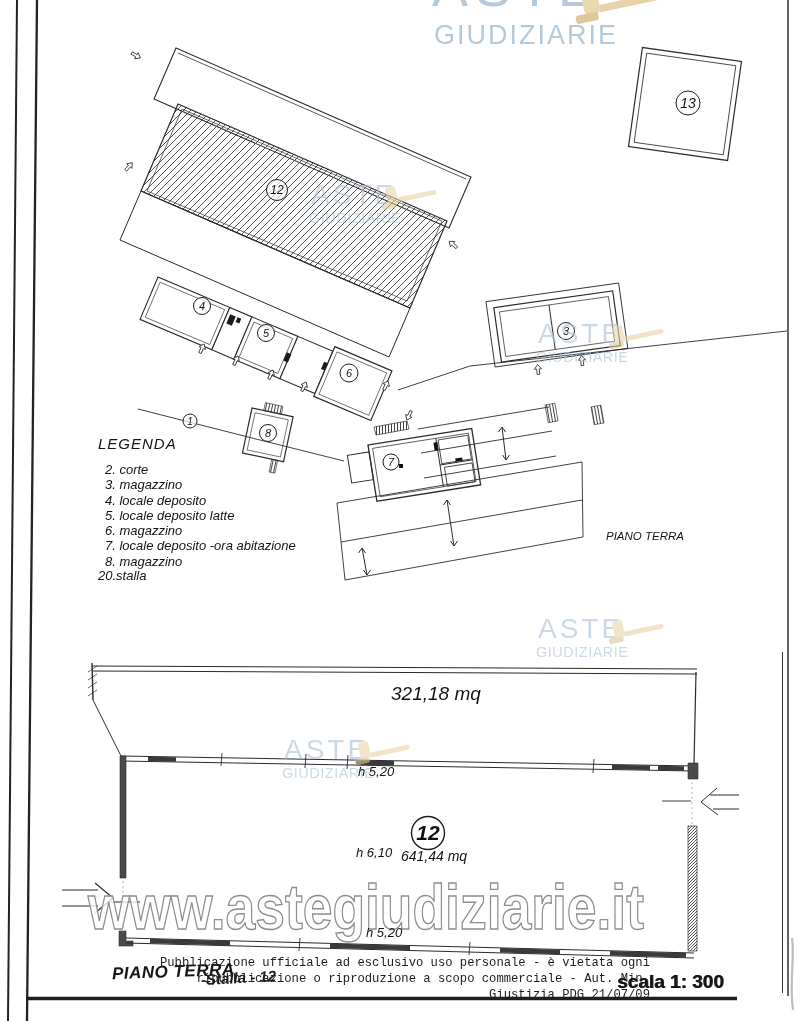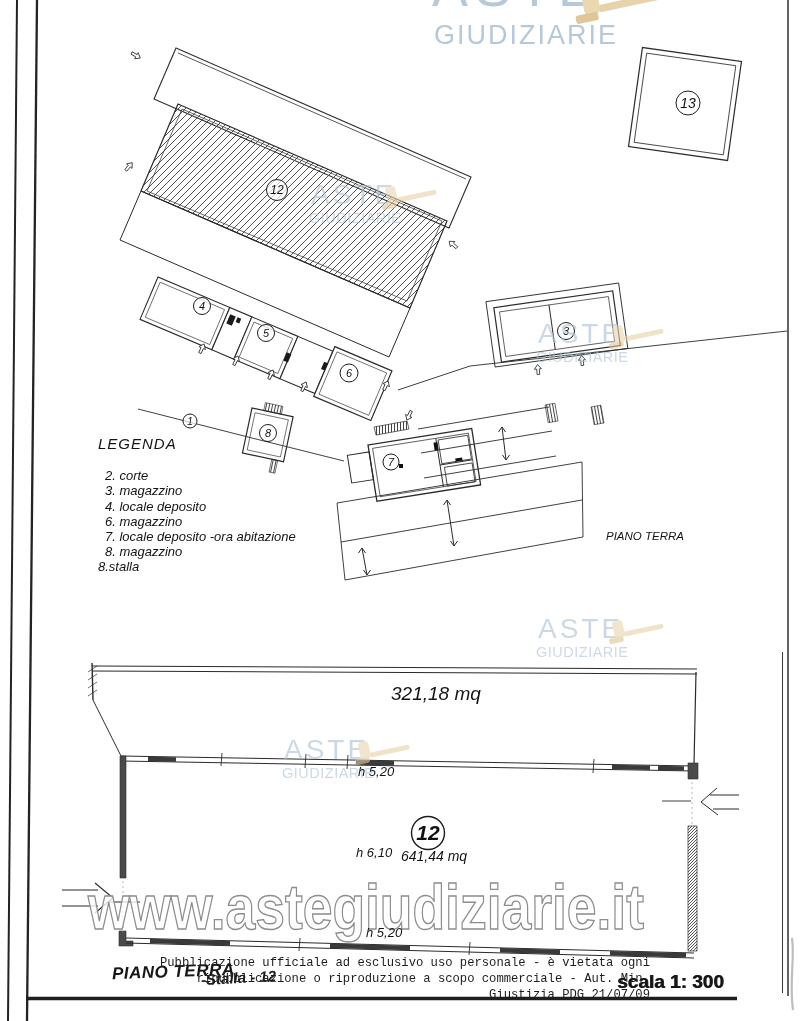--- a/index.html
+++ b/index.html
@@ -15,21 +15,21 @@
   .logo-big .giud{position:absolute;left:36px;top:56px;font-size:27px;letter-spacing:2px;
                   color:#b6c9da;font-weight:400;line-height:1;}
   .logo-big .gavel{position:absolute;left:172px;top:16px;}
   
   .wm{position:absolute;width:175px;height:55px;opacity:.62;}
   .wm .aste{position:absolute;left:2px;top:0px;font-size:28px;letter-spacing:3px;color:#aec3d6;line-height:1;}
   .wm .giud{position:absolute;left:0px;top:30px;font-size:14.5px;letter-spacing:.5px;color:#aec3d6;line-height:1;}
   .wm .gavel{position:absolute;left:68px;top:2px;}
   
   #legend{position:absolute;left:98px;top:435px;width:280px;color:#141414;}
-  #legend .title{font-style:italic;font-size:15px;letter-spacing:1px;margin-bottom:16px;}
+  #legend .title{font-style:italic;font-size:15px;letter-spacing:1px;margin-bottom:10px;}
   #legend .item{font-style:italic;font-size:13px;line-height:15.3px;padding-left:7px;}
   #legend .item.tight{padding-left:0px;line-height:14.6px;}
   
   .footer-title{position:absolute;left:112px;top:962px;font-size:17px;font-weight:bold;font-style:italic;
                 color:#161616;transform:rotate(-2deg);letter-spacing:.5px;}
   .footer-sub{position:absolute;left:201px;top:969px;font-size:15px;font-weight:bold;font-style:italic;
               color:#1d1d1d;transform:rotate(-3deg);}
   .footer-disc{position:absolute;left:150px;top:955px;width:500px;text-align:right;
                font-size:12.2px;line-height:16px;color:#1d1d1d;font-family:Liberation Mono, monospace;}
   .footer-scale{position:absolute;left:617px;top:971px;font-size:19px;font-weight:bold;color:#161616;
@@ -310,24 +310,25 @@
       <rect x="13" y="6" width="17" height="28" rx="5" fill="#ead8b0" transform="rotate(-12 21 20)"></rect>
       <rect x="6" y="33" width="24" height="9" rx="3" fill="#dfc79a" transform="rotate(-12 18 37)"></rect>
     </svg>
   </div>
 
   <div id="legend">
     <div class="title">LEGENDA</div>
     <div class="item">2. corte</div>
     <div class="item">3. magazzino</div>
     <div class="item">4. locale deposito</div>
+    <div class="item">5. locale deposito latte</div>
     <div class="item">6. magazzino</div>
     <div class="item">7. locale deposito -ora abitazione</div>
     <div class="item">8. magazzino</div>
-    <div class="item tight">8.stalla</div>
+    <div class="item tight">20.stalla</div>
   </div>
 
   <div class="lbl" style="left:606px;top:530px;font-size:11.5px">PIANO TERRA</div>
   <div class="lbl" style="left:391px;top:683px;font-size:19px">321,18 mq</div>
   <div class="lbl" style="left:358px;top:764px;font-size:13px">h 5,20</div>
   <div class="lbl" style="left:356px;top:845px;font-size:13px">h 6,10</div>
   <div class="lbl" style="left:401px;top:848px;font-size:14px">641,44 mq</div>
   <div class="lbl" style="left:366px;top:925px;font-size:13px">h 5,20</div>
 
   <div class="footer-title">PIANO TERRA</div>

